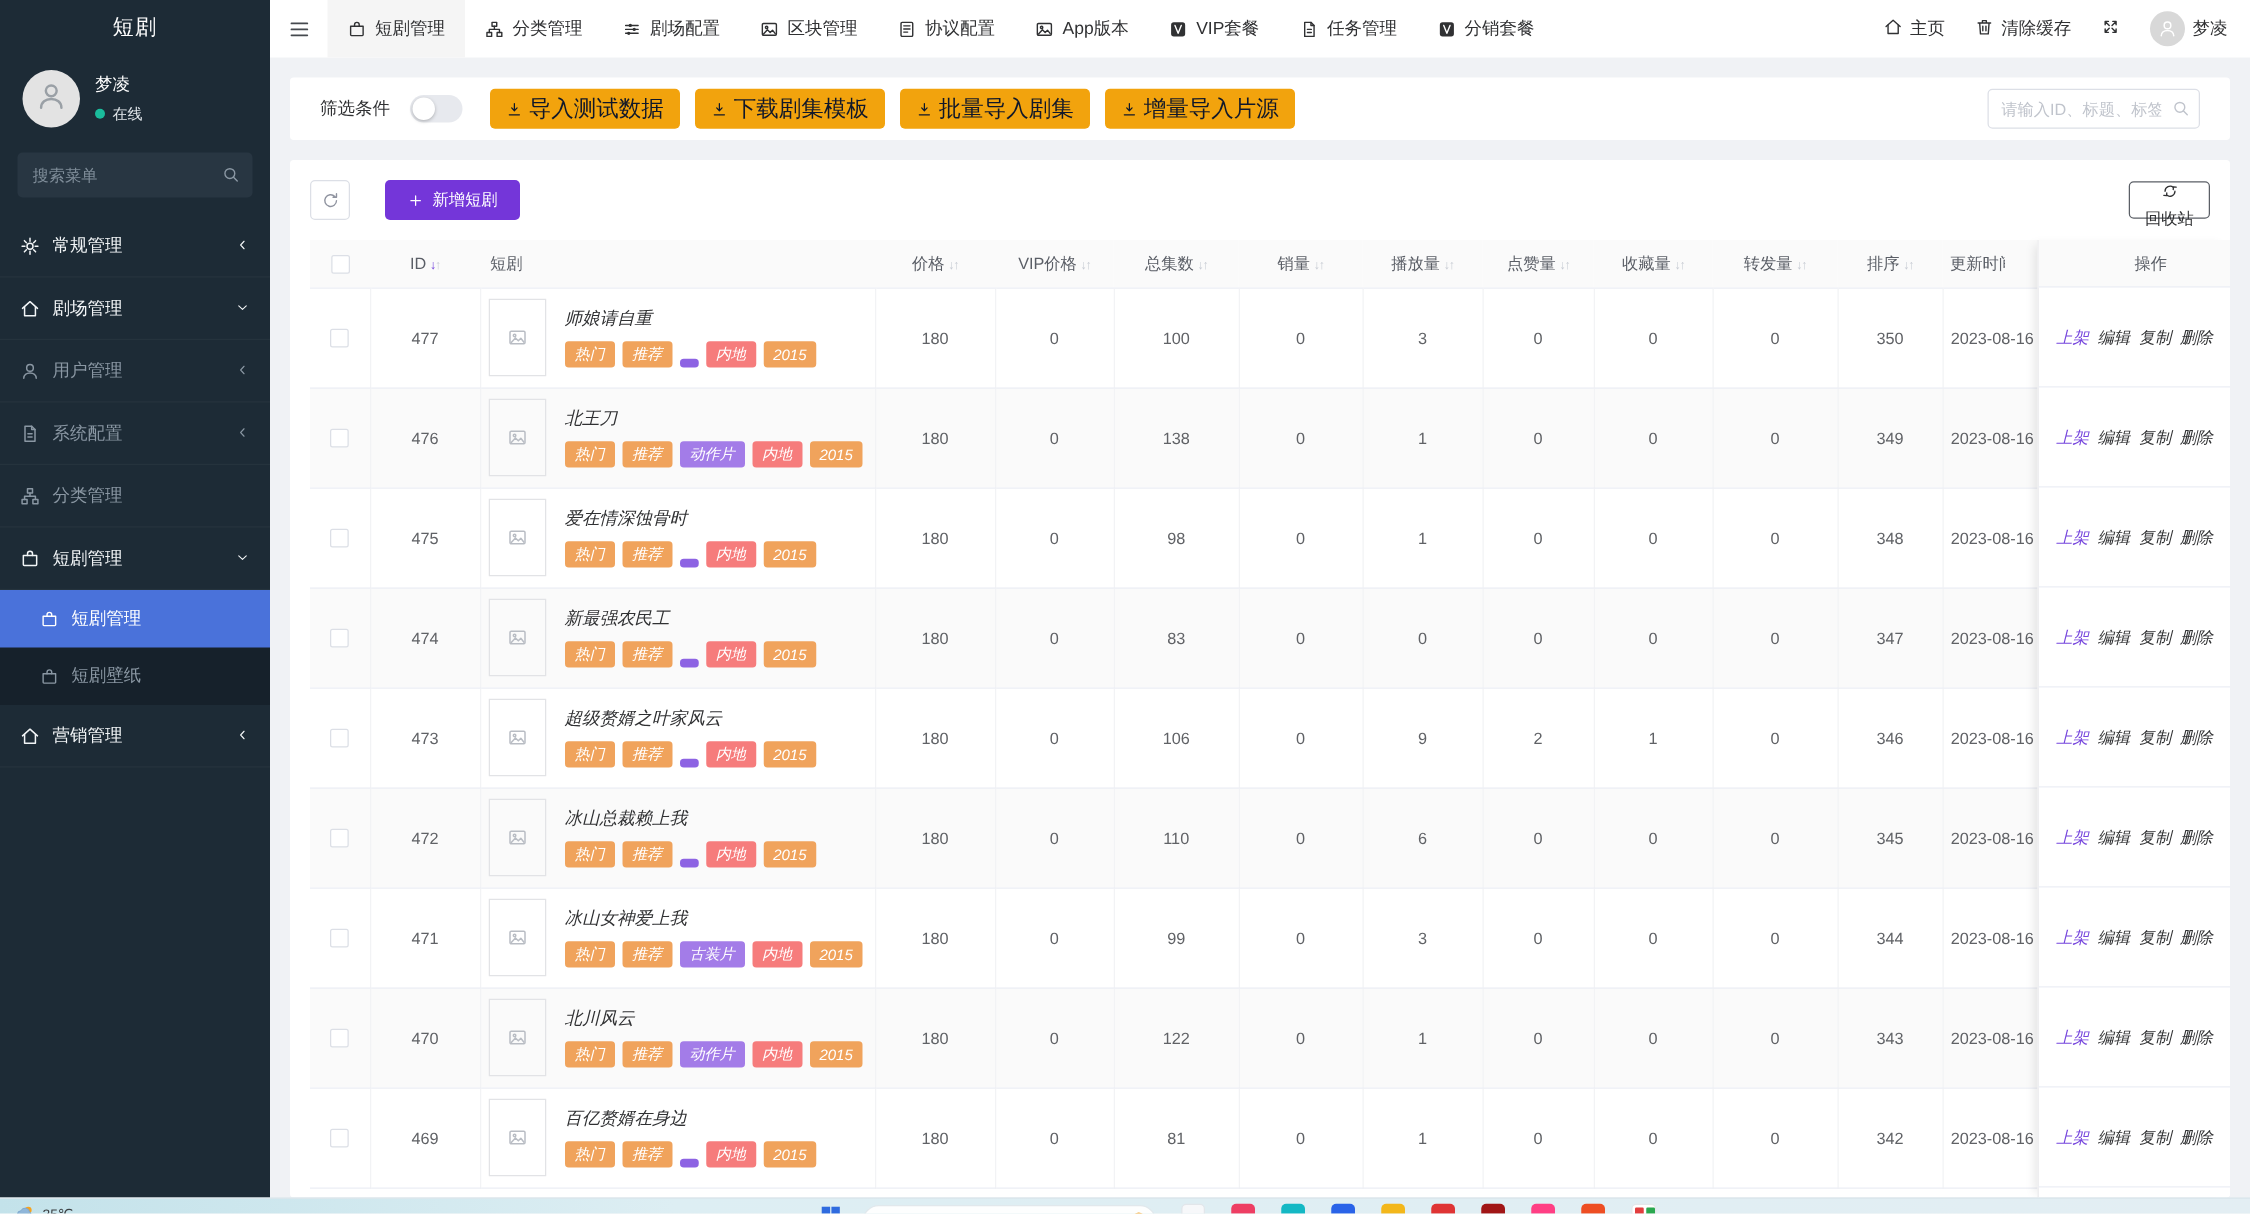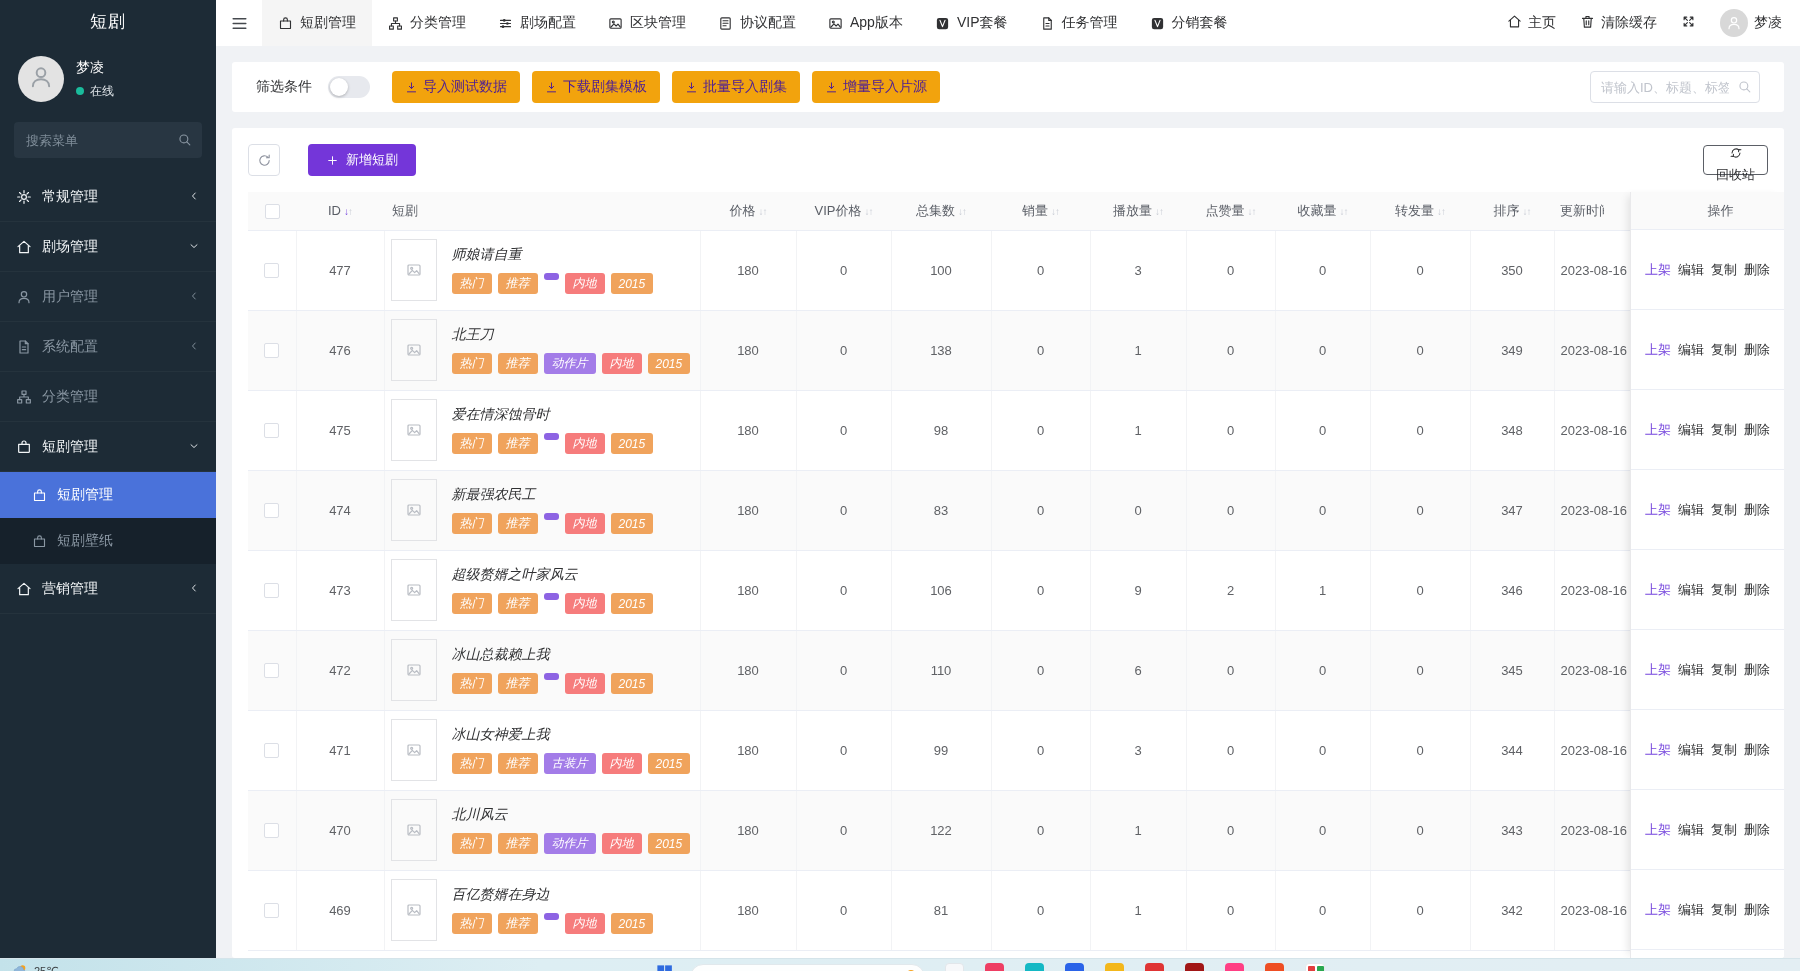--- a/index.html
+++ b/index.html
@@ -41,21 +41,21 @@
   .avatar-sm { width:28px; height:28px; border-radius:50%; background:#d8d8d8; display:flex; align-items:center; justify-content:center; color:#fff; }
 
   
   #main { position:absolute; left:216px; top:46px; right:0; bottom:13px; padding:16px 16px 0; overflow:hidden; }
   .card { background:#fff; border-radius:3px; }
   #filter-card { height:50px; display:flex; align-items:center; gap:14px; padding:0 24px; }
   #filter-label { font-size:14px; color:#303133; margin-right:2px; }
   #filter-toggle { width:42px; height:22px; border-radius:11px; background:#e7e9ee; position:relative; cursor:pointer; flex:0 0 auto; }
   #filter-toggle .knob { position:absolute; left:2px; top:2px; width:18px; height:18px; border-radius:50%; background:#fff; box-shadow:0 1px 3px rgba(0,0,0,.25); }
   .btn-orange { height:32px; display:inline-flex; align-items:center; gap:5px; padding:0 13px;
-    background:#f2a30d; color:#4c1d95; font-size:14px; border:none; border-radius:4px; cursor:pointer; }
+    background:#f2a30d; color:#0f172a; font-size:18px; border:none; border-radius:4px; cursor:pointer; }
   #mini-search { margin-left:auto; position:relative; }
   #mini-search input { width:170px; height:32px; border:1px solid #dcdfe6; border-radius:4px;
     font-size:13px; padding:0 30px 0 10px; color:#606266; outline:none; }
   #mini-search input::placeholder { color:#c0c4cc; }
   #mini-search .ic { position:absolute; right:8px; top:8px; color:#c0c4cc; }
 
   #table-card { margin-top:16px; height:calc(100% - 66px); padding:16px; position:relative; overflow:hidden; }
   #toolbar { display:flex; align-items:center; }
   #refresh-btn { width:32px; height:32px; border:1px solid #dcdfe6; border-radius:4px; background:#fff;
     color:#9094a0; display:flex; align-items:center; justify-content:center; cursor:pointer; }
@@ -78,33 +78,33 @@
   tr.stripe td { background:#fafafa; }
   .sort { margin-left:3px; font-size:10px; color:#c8ccd4; letter-spacing:-1px; }
   .sort b { font-weight:400; }
   .sort b.on { color:#7646dd; }
   .cb { display:inline-block; width:15px; height:15px; border:1px solid #dcdfe6; border-radius:2px; background:#fff; vertical-align:middle; cursor:pointer; }
   .drama-cell { text-align:left; padding-left:6px;font-style:italic; }
   .drama-flex { display:flex; align-items:center; }
   .poster { width:46px; height:62px; border:1px solid #e2e3e6; display:flex; align-items:center; justify-content:center; color:#b9bdc4; background:transparent; }
   .dinfo { margin-left:15px; }
   .dtitle { font-size:14px; color:#303133; }
-  .dtags { margin-top:9px; display:flex; align-items:flex-start; }
+  .dtags { margin-top:9px; display:flex; align-items:flex-end; }
   .tag { height:21px; display:inline-flex; align-items:center; padding:0 8px; border-radius:3px;
     color:#fff; font-size:12px; margin-right:6px; white-space:nowrap; }
   .t-orange { background:#f0a35c; } .t-red { background:#f67c7c; } .t-purple { background:#a37ce8; }
   .t-dash { width:15px; height:7px; padding:0; border-radius:3px; background:#8d63e3; margin-right:6px; }
   .updated-cell { text-align:left; padding-left:6px; }
 
   
   #op-col { position:absolute; top:64px; right:0; bottom:0; width:154px; background:#fff;
     border-left:1px solid #e9e9eb; box-shadow:-6px 0 8px -4px rgba(0,0,0,.10); z-index:3; }
   #op-head { height:38px; line-height:38px; text-align:center; background:#fafafa; font-size:13px; color:#5a5e66; border-bottom:1px solid #ebeef5;padding-left:26px; }
   .op-row { height:80px; display:flex; align-items:center; justify-content:center; gap:7px; border-bottom:1px solid #ebeef5; }
-  .op-link { font-size:13px; color:#303133; cursor:pointer; text-decoration:none; }
+  .op-link { font-size:13px; color:#303133; cursor:pointer; text-decoration:none;font-style:italic; }
   .op-link.primary { color:#7646dd; }
 
   
   #taskbar { position:absolute; left:0; bottom:0; width:100%; height:13px; z-index:10; overflow:hidden;
     background:linear-gradient(90deg,#c3e2ea 0%,#ddeef3 30%,#e3eef3 100%); border-top:1px solid #d5e4ea; }
   #weather { position:absolute; left:12px; top:3px; display:flex; align-items:center; gap:6px; font-size:11px; color:#3c4043; }
   .tb-abs { position:absolute; top:4px; }
   .tb-icon { width:19px; height:19px; border-radius:4px; }
   #tb-search { width:235px; height:26px; border-radius:13px; background:#fdfefe; border:1px solid #e1e8ec; position:absolute; top:5px; }
   #tb-search .bing { position:absolute; right:8px; top:5px; width:10px; height:10px; border-radius:50%; background:#f6a21d; }

